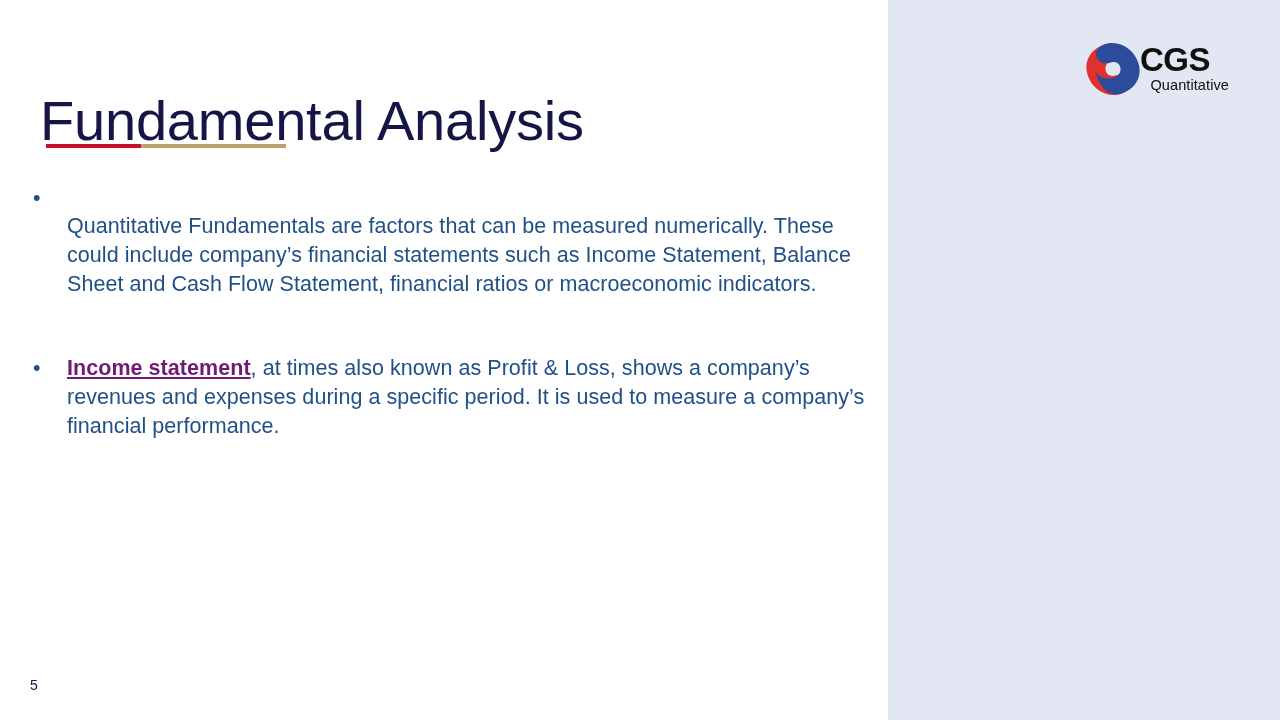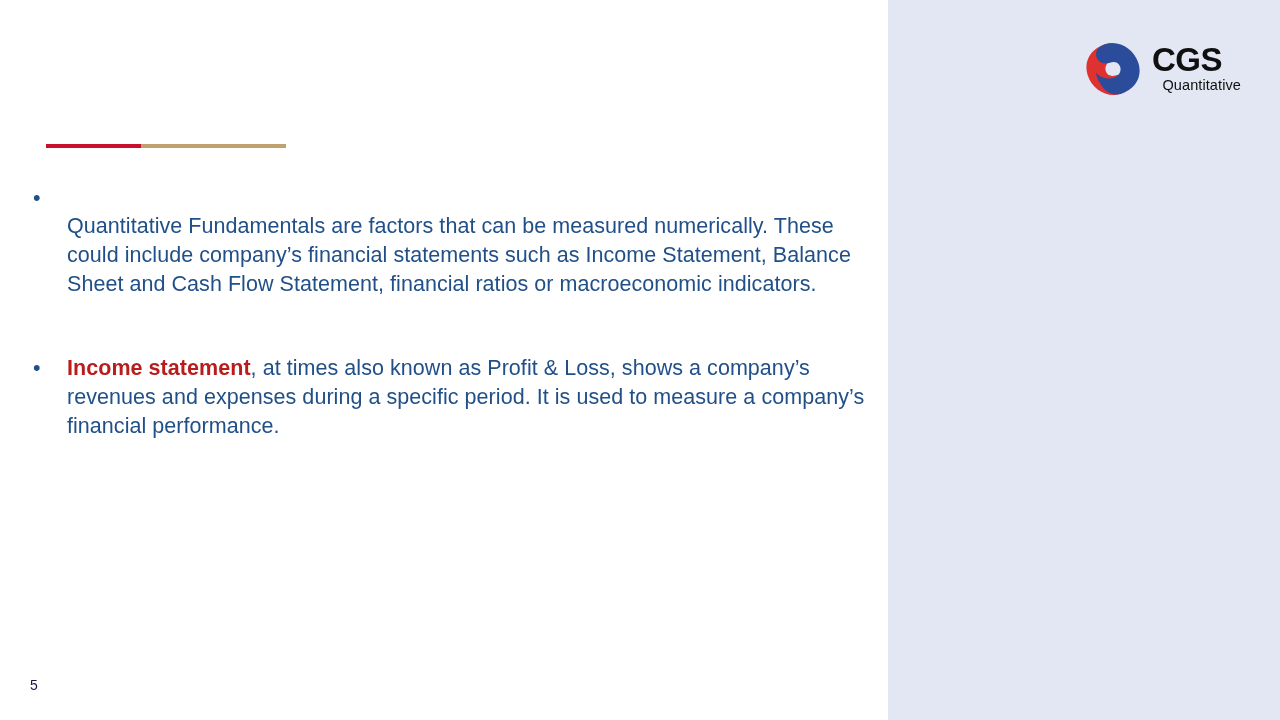--- a/index.html
+++ b/index.html
@@ -42,21 +42,21 @@
   }
   .logo-mark {
     position: absolute;
     left: 0;
     top: 2px;
     width: 58px;
     height: 58px;
   }
   .logo-text {
     position: absolute;
-    left: 68px;
+    left: 56px;
     top: 4px;
     width: 90px;
   }
   .logo-cgs {
     display: block;
     font-family: "Liberation Sans", sans-serif;
     font-weight: bold;
     font-size: 33px;
     line-height: 35px;
     letter-spacing: -0.5px;
@@ -134,21 +134,22 @@
   }
   .bullet-text {
     flex: 1 1 auto;
     font-size: 21.5px;
     line-height: 29.2px;
     color: #215089;
     letter-spacing: 0.05px;
   }
   .bullet-text b {
     font-weight: bold;
-    color: #b91c1c;
+    color: #701a75;
+    text-decoration: underline;
   }
   .para-1 { max-width: 790px; margin-top: 28px; }
   .para-2 { max-width: 800px; }
 
   
   .page-number {
     position: absolute;
     left: 30px;
     top: 676px;
     font-size: 14px;
@@ -187,20 +188,21 @@
                    C 10.5 33, 12.5 55, 29 55 Z" fill="#2b4b9b"></path>
         </g>
       </svg>
     </div>
     <div class="logo-text">
       <span class="logo-cgs">CGS</span>
       <span class="logo-intl">Quantitative</span>
     </div>
   </div>
 
+  <h1 class="title">Fundamental Analysis</h1>
 
   <div class="rule">
     <div class="rule-red"></div>
     <div class="rule-tan"></div>
   </div>
 
   <div class="body">
 
     <div class="bullet-row">
       <span class="bullet-dot">•</span>

